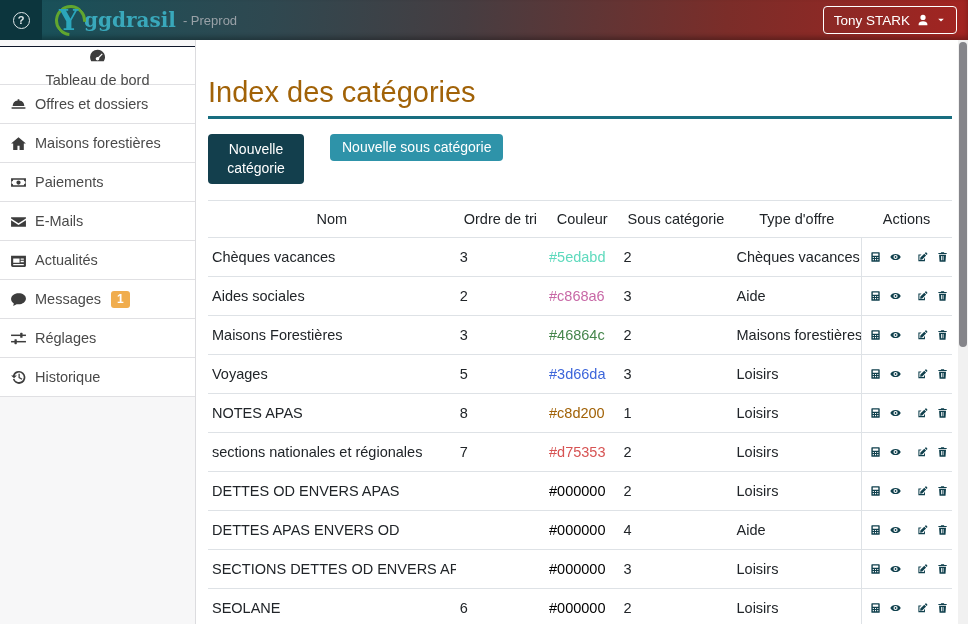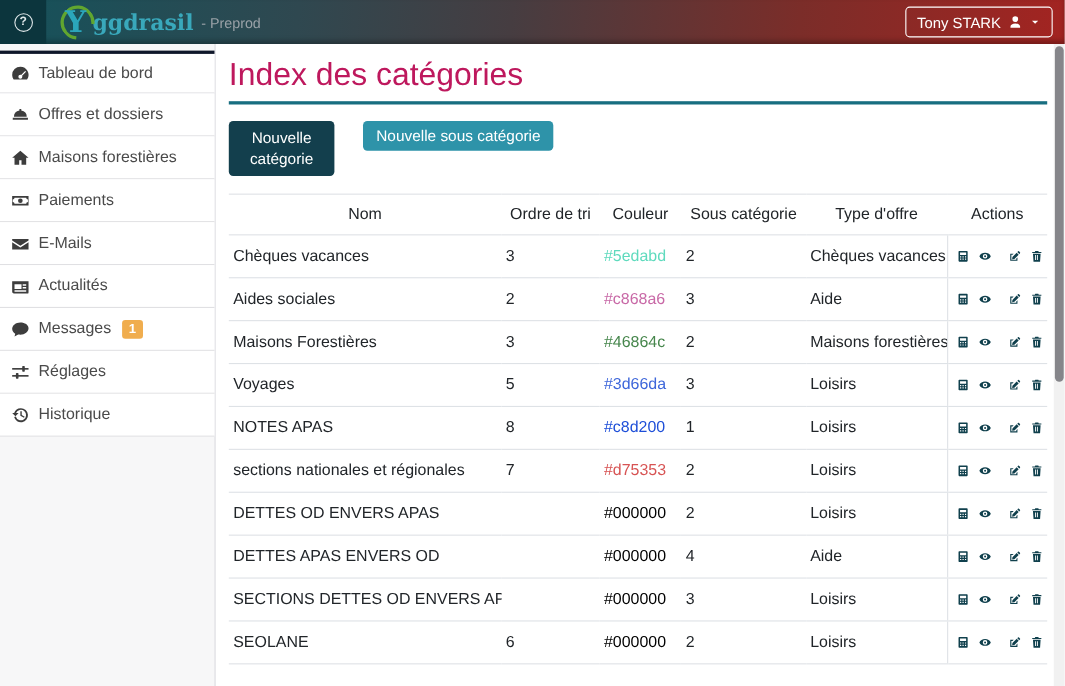--- a/index.html
+++ b/index.html
@@ -49,31 +49,31 @@
   .layout { display: flex; height: 584px; }
   .sidebar {
     width: 196px; flex: 0 0 auto; background: #f7f7f8;
     border-right: 1px solid #dcdcdf; padding-top: 6px;
   }
   .side-item {
     height: 39px; display: flex; align-items: center; padding: 0 10px; gap: 8px;
     background: #fff; border-bottom: 1px solid #e0e0e3; font-size: 14.5px;
     color: #4a4a4a; cursor: pointer;
   }
-  .side-item:first-child { border-top: 3px solid #0f172a; }
+  .side-item:first-child { border-top: 1px solid #0f172a; flex-direction: column; }
   .side-icon { width: 17px; height: 17px; color: #3d3d3d; flex: 0 0 auto; }
   .side-icon svg { width: 100%; height: 100%; display: block; }
   .side-badge {
     background: #f0ad4e; color: #fff; font-size: 12px; font-weight: bold;
     border-radius: 3px; padding: 1px 6px 2px; margin-left: 2px;
   }
 
   
   .main { flex: 1; padding: 12px 16px 0 12px; position: relative; overflow: hidden; }
-  .page-title { font-size: 29px; font-weight: 400; color: #be185d; margin: 0 0 7px; }
+  .page-title { font-size: 29px; font-weight: 400; color: #a16207; margin: 24px 0 7px; }
   .title-rule { border: none; border-top: 3px solid #186e80; margin: 0 0 15px; }
   .toolbar { display: flex; gap: 26px; align-items: flex-start; margin-bottom: 16px; }
   .btn { border: none; border-radius: 4px; color: #fff; font-size: 14px; cursor: pointer; font-family: inherit; }
   .btn-dark-teal { background: #133f4d; width: 96px; padding: 6px 8px; line-height: 1.35; text-align: center; }
   .btn-teal { background: #2e93a9; padding: 6px 12px; line-height: 1.1; height: 27px; }
 
   table { width: 100%; border-collapse: collapse; font-size: 14.5px; color: #212529; table-layout: fixed; }
   th {
     text-align: center; font-weight: 400; padding: 10px 4px;
     border-top: 1px solid #dee2e6; border-bottom: 1px solid #dee2e6;
@@ -364,21 +364,21 @@
                     <path d="M6 1h4l.6 1.2H14v1.4H2V2.2h3.4L6 1zM3 4.6h10L12.3 15H3.7L3 4.6zm2.8 1.8v6.4H7V6.4H5.8zm2.4 0v6.4h1.2V6.4H8.2z"></path>
                   </svg>
                 </span>
           </div>
         </td>
       </tr>
 
       <tr>
         <td class="c-nom">NOTES APAS</td>
         <td class="c-ordre">8</td>
-        <td class="c-couleur" style="color: #1d4ed8;">#c8d200</td>
+        <td class="c-couleur" style="color: #a16207;">#c8d200</td>
         <td class="c-sous">1</td>
         <td class="c-type">Loisirs</td>
         <td class="c-actions">
           <div class="actions-wrap">
             <span class="act">
                   <svg viewBox="0 0 16 16" fill="currentColor">
                     <path d="M3 1h10a1 1 0 0 1 1 1v12a1 1 0 0 1-1 1H3a1 1 0 0 1-1-1V2a1 1 0 0 1 1-1zm1 2v3.2h8V3H4zm0 5v1.6h1.6V8H4zm3.2 0v1.6h1.6V8H7.2zm3.3 0v1.6H12V8h-1.5zM4 11v1.6h1.6V11H4zm3.2 0v1.6h1.6V11H7.2zm3.3 0v1.6H12V11h-1.5z"></path>
                   </svg>
                 </span>
             <span class="act">

